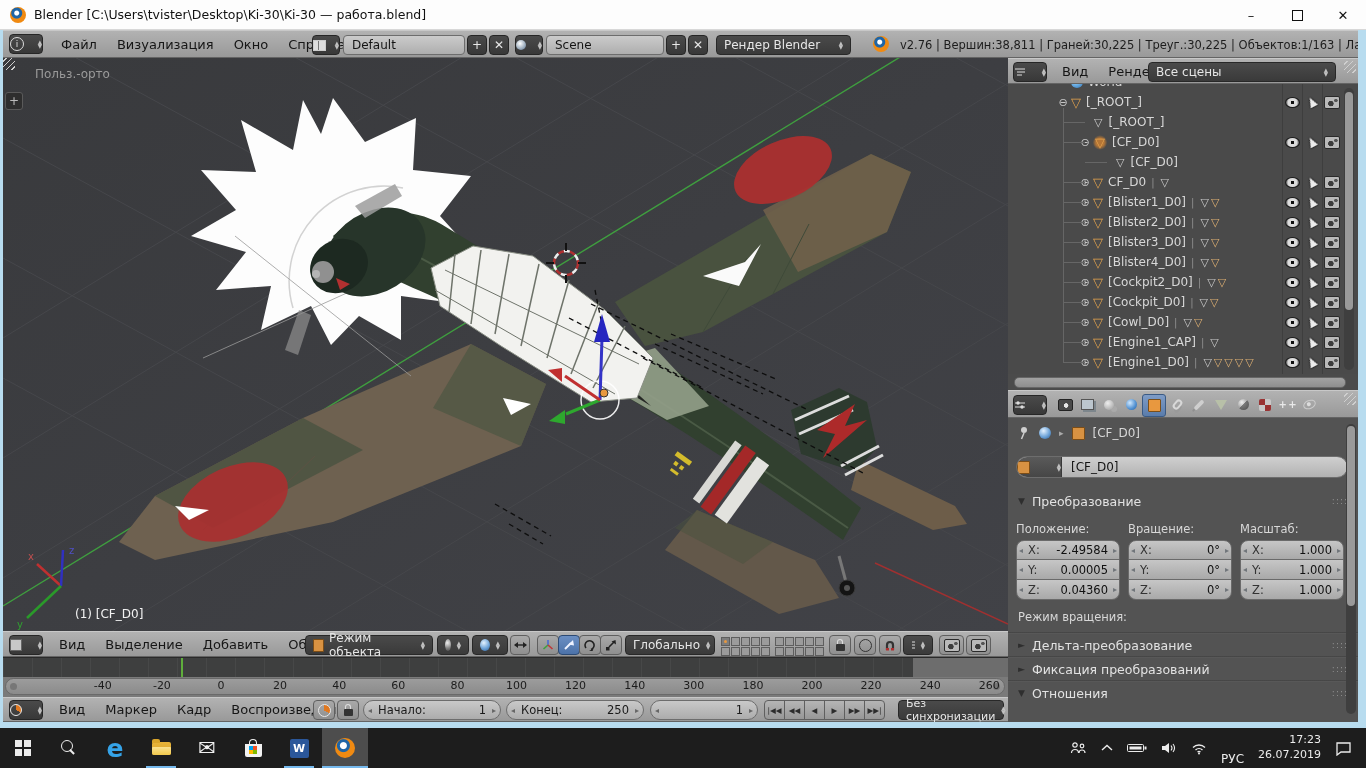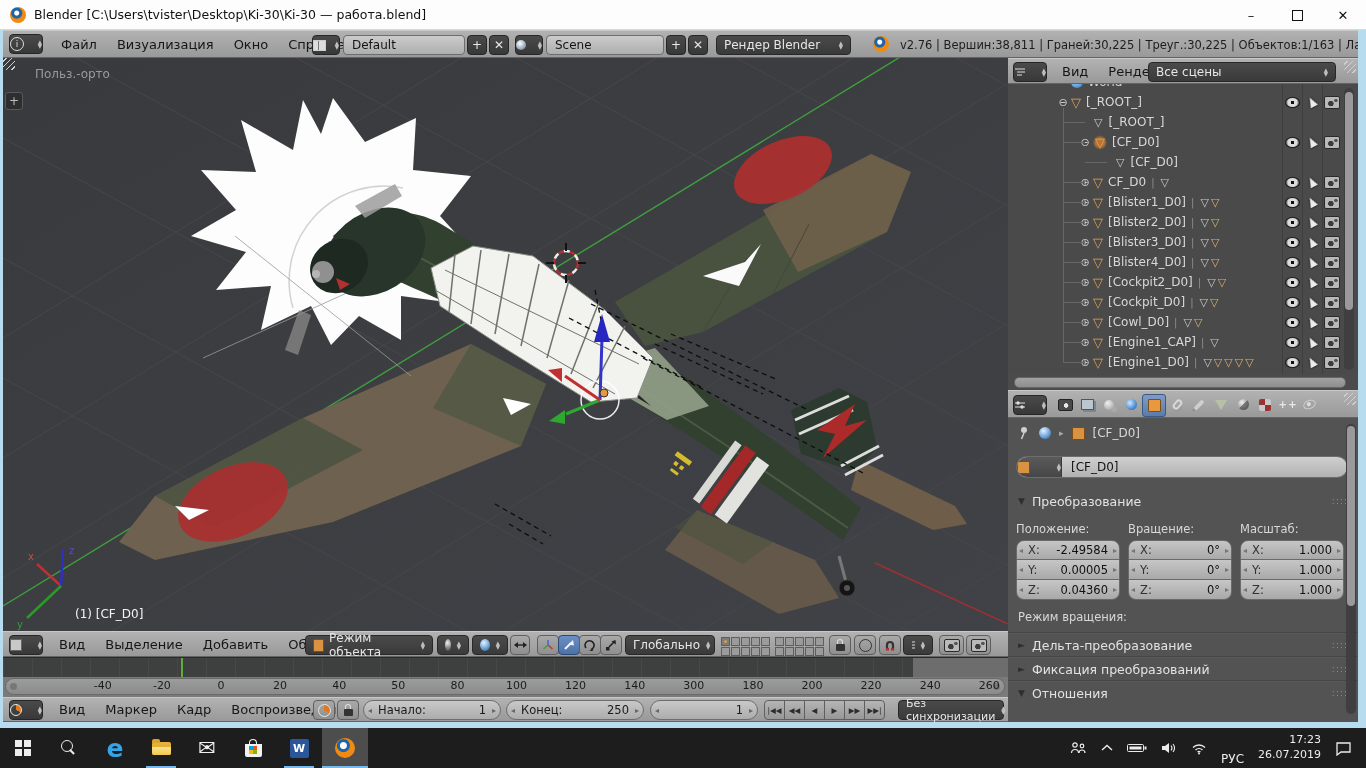--- a/index.html
+++ b/index.html
@@ -542,21 +542,21 @@
     <div class="playhead"></div>
   </div>
   <div class="tl-ruler">
     <div class="ruler-bar"></div>
     <div id="tl-ruler-ticks" style="position:absolute;left:8px;top:0;width:100%;height:100%;margin-left:35px;">
         <span class="tick" style="left: 38.8px;">-40</span>
         <span class="tick" style="left: 97.9px;">-20</span>
         <span class="tick" style="left: 157px;">0</span>
         <span class="tick" style="left: 216.1px;">20</span>
         <span class="tick" style="left: 275.2px;">40</span>
-        <span class="tick" style="left: 334.3px;">50</span>
+        <span class="tick" style="left: 334.3px;">60</span>
         <span class="tick" style="left: 393.4px;">80</span>
         <span class="tick" style="left: 452.5px;">100</span>
         <span class="tick" style="left: 511.6px;">120</span>
         <span class="tick" style="left: 570.7px;">140</span>
         <span class="tick" style="left: 629.8px;">300</span>
         <span class="tick" style="left: 688.9px;">180</span>
         <span class="tick" style="left: 748px;">200</span>
         <span class="tick" style="left: 807.1px;">220</span>
         <span class="tick" style="left: 866.2px;">240</span>
         <span class="tick" style="left: 925.3px;">260</span>

